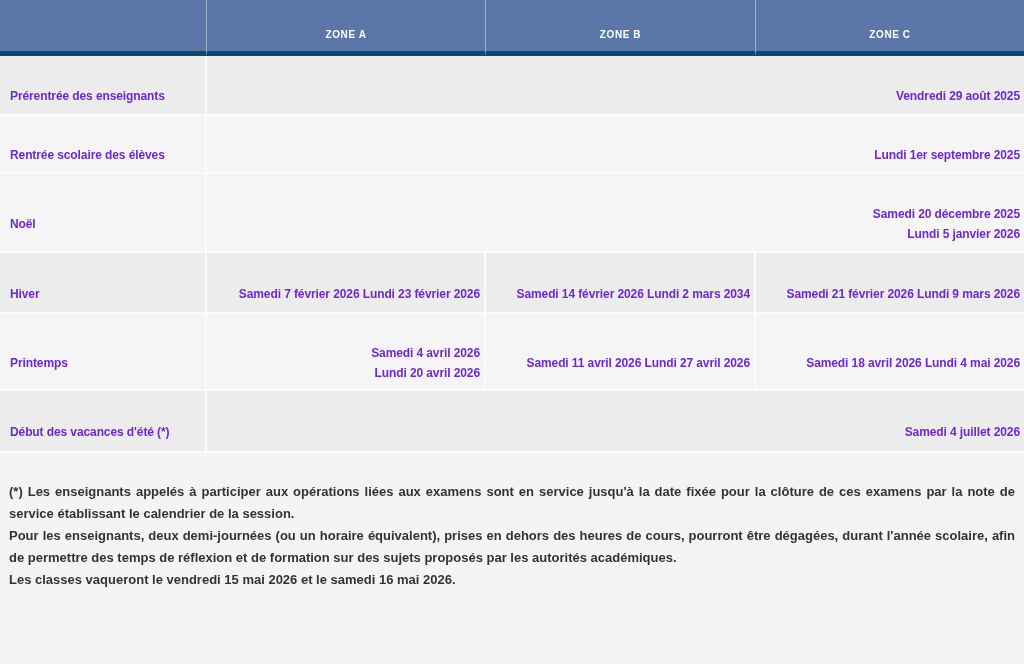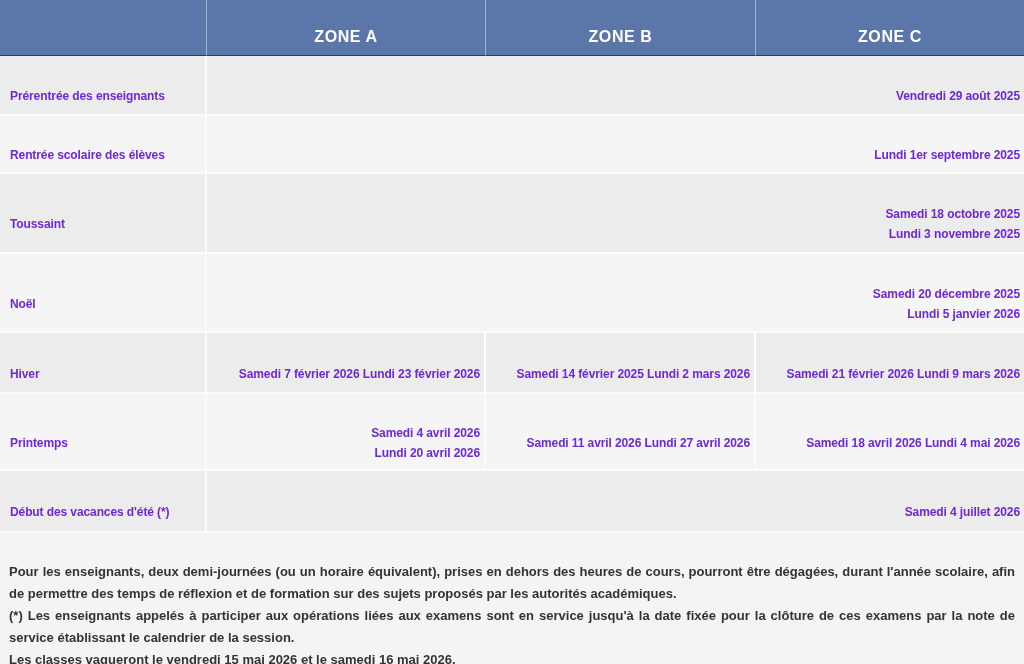--- a/index.html
+++ b/index.html
@@ -14,29 +14,29 @@
   table.calendar {
     border-collapse: separate;
     border-spacing: 0;
     table-layout: fixed;
     width: 1024px;
   }
   th, td { box-sizing: border-box; }
   th.zone-header {
     background: #5b76a8;
     color: #ffffff;
-    font-size: 16px;
+    font-size: 10px;
     font-weight: bold;
     letter-spacing: 0.6px;
     text-align: center;
     vertical-align: middle;
     height: 56px;
     padding: 22px 4px 4px 4px;
     border-right: 1px solid rgba(255,255,255,0.45);
-    border-bottom: 1px solid #0c4a6e;
+    border-bottom: 5px solid #0c4a6e;
   }
   th.zone-header:last-child { border-right: none; }
   td {
     font-size: 12px;
     font-weight: bold;
     color: #6d28d9;
     letter-spacing: -0.1px;
     text-align: center;
     vertical-align: middle;
     padding: 28px 4px 6px 4px;
@@ -97,41 +97,34 @@
       <td colspan="3">
         <div class="cell-line">Vendredi 29 août 2025</div>
       </td>
     </tr>
     <tr class="even h58">
       <td class="row-label">Rentrée scolaire des élèves</td>
       <td colspan="3">
         <div class="cell-line">Lundi 1er septembre 2025</div>
       </td>
     </tr>
-    <tr class="odd h80">
-      <td class="row-label">Toussaint</td>
-      <td colspan="3">
-        <div class="cell-line">Samedi 18 octobre 2025</div>
-        <div class="cell-line">Lundi 3 novembre 2025</div>
-      </td>
-    </tr>
     <tr class="even h79">
       <td class="row-label">Noël</td>
       <td colspan="3">
         <div class="cell-line">Samedi 20 décembre 2025</div>
         <div class="cell-line">Lundi 5 janvier 2026</div>
       </td>
     </tr>
     <tr class="odd h61">
       <td class="row-label">Hiver</td>
       <td>
         <div class="cell-line">Samedi 7 février 2026 Lundi 23 février 2026</div>
       </td>
       <td>
-        <div class="cell-line">Samedi 14 février 2025 Lundi 2 mars 2026</div>
+        <div class="cell-line">Samedi 14 février 2026 Lundi 2 mars 2034</div>
       </td>
       <td>
         <div class="cell-line">Samedi 21 février 2026 Lundi 9 mars 2026</div>
       </td>
     </tr>
     <tr class="even h77">
       <td class="row-label">Printemps</td>
       <td>
         <div class="cell-line">Samedi 4 avril 2026</div>
         <div class="cell-line">Lundi 20 avril 2026</div>
@@ -146,16 +139,16 @@
     <tr class="odd h62">
       <td class="row-label">Début des vacances d'été (*)</td>
       <td colspan="3">
         <div class="cell-line">Samedi 4 juillet 2026</div>
       </td>
     </tr>
   </tbody>
 </table>
 
 <div class="footnotes">
+  <p>(*) Les enseignants appelés à participer aux opérations liées aux examens sont en service jusqu'à la date fixée pour la clôture de ces examens par la note de service établissant le calendrier de la session.</p>
   <p>Pour les enseignants, deux demi-journées (ou un horaire équivalent), prises en dehors des heures de cours, pourront être dégagées, durant l'année scolaire, afin de permettre des temps de réflexion et de formation sur des sujets proposés par les autorités académiques.</p>
-  <p>(*) Les enseignants appelés à participer aux opérations liées aux examens sont en service jusqu'à la date fixée pour la clôture de ces examens par la note de service établissant le calendrier de la session.</p>
   <p>Les classes vaqueront le vendredi 15 mai 2026 et le samedi 16 mai 2026.</p>
 </div>
 
 </body></html>

